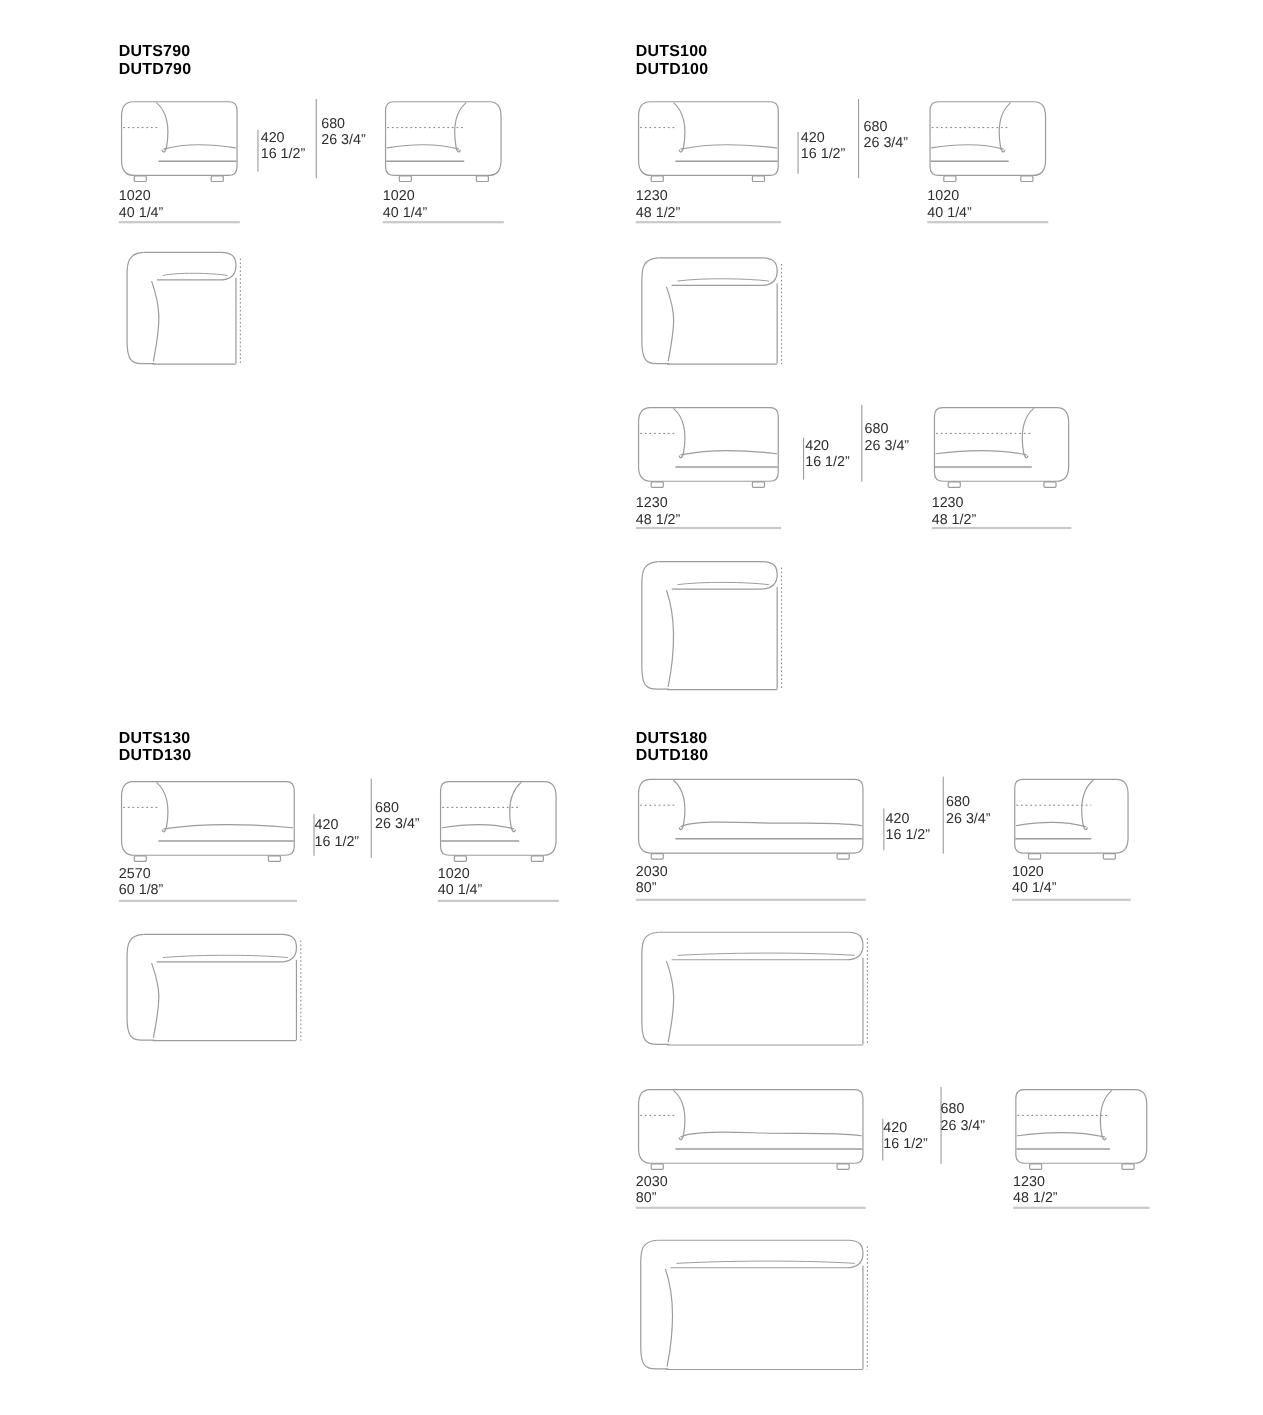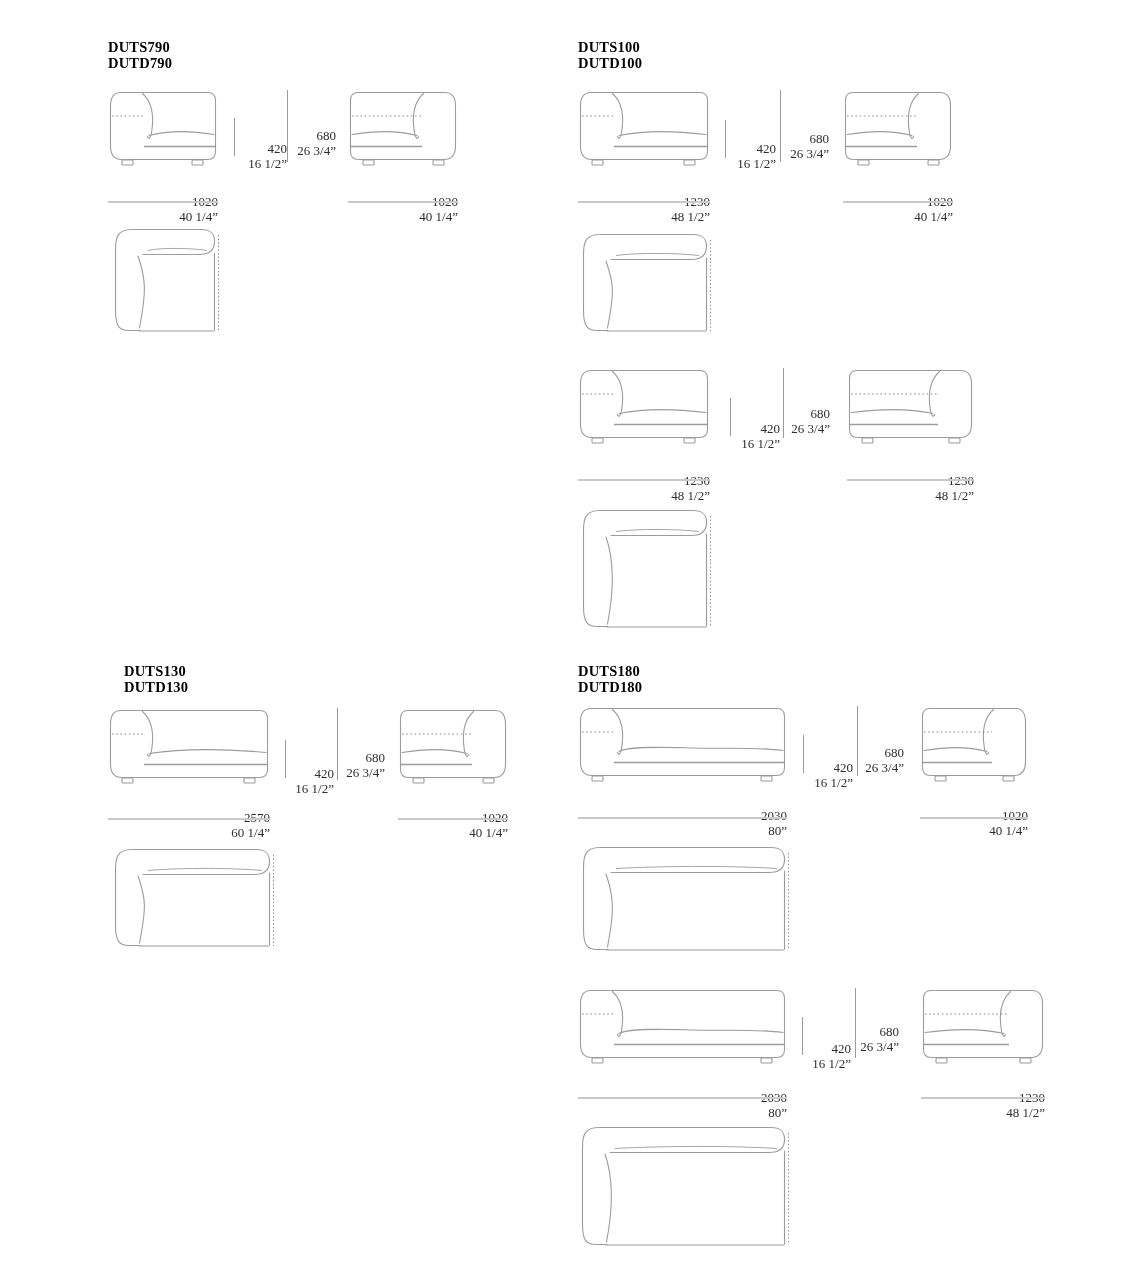--- a/index.html
+++ b/index.html
@@ -1,28 +1,28 @@
 <!DOCTYPE html>
 <html><head>
 <meta charset="utf-8">
 <style>
   * { margin:0; padding:0; box-sizing:border-box; }
   html,body { background:#ffffff; }
   .canvas {
     position:relative; width:1148px; height:1286px; background:var(--bg,#fff);
-    font-family:Liberation Serif, serif; overflow:hidden;
+    font-family:Liberation Sans, sans-serif; overflow:hidden;
   }
   .group { position:absolute; inset:0; pointer-events:none; }
   .title {
     position:absolute; font-size:14.5px; line-height:15.5px; font-weight:bold;
     color:var(--title,#000); letter-spacing:.2px; white-space:nowrap;
   }
   .wlab, .dimlab {
     position:absolute; font-size:13px; line-height:14.5px; color:var(--text,#2d2d2d);
-    text-align:right; white-space:nowrap;margin-top:24px;
+    text-align:left; white-space:nowrap;
   }
   .uline { position:absolute; height:0; border-top:2px solid var(--underline,#c9c9c9); }
   .vtick { position:absolute; width:0; border-left:1px solid var(--line,#9c9c9c); }
   .fig { position:absolute; }
   .fig svg { display:block; width:100%; height:100%; }
 </style>
 </head>
 <body>
 
 <div class="canvas" style="--bg: #ffffff; --line: #9c9c9c; --text: #2d2d2d; --title: #000000; --underline: #c9c9c9;">
@@ -218,41 +218,41 @@
     <path d="M 21 4.5 L 115 4.5 C 126 4.5 128.5 9.5 128.5 16.5 C 128.5 25 123.5 29.5 113 29.5 L 33 29.5" fill="none" stroke="#9c9c9c" stroke-width="1.1" stroke-linecap="round"></path>
     <path d="M 38 25.5 C 60.300000000000004 22.5 100.5 23 121 25.5" fill="none" stroke="#9c9c9c" stroke-width="0.9"></path>
     <path d="M 128.5 28 L 128.5 120" fill="none" stroke="#9c9c9c" stroke-width="1.1" stroke-linecap="round"></path>
     <path d="M 29 121 L 128 121" fill="none" stroke="#9c9c9c" stroke-width="1.1" stroke-linecap="round"></path>
     <path d="M 132.5 10 L 132.5 121" fill="none" stroke="#7d7d7d" stroke-width="0.9" stroke-dasharray="1.4 2.2"></path>
   </svg>
       </div>
   </section>
 
   <section class="group">
-    <div class="title" style="left:124px;top:664px">
+    <div class="title" style="left:108px;top:664px">
       <div>DUTS130</div>
       <div>DUTD130</div>
     </div>
 
     <div class="fig" style="left:108px;top:708px;width:162px;height:78px">
         <svg viewBox="0 0 162 78" xmlns="http://www.w3.org/2000/svg">
           <g>
     <path d="M 13 2.5 L 152 2.5 Q 159.5 2.5 159.5 10.5 L 159.5 61.5 Q 159.5 69.5 151.5 69.5 L 14 69.5 Q 2.5 69.5 2.5 56 L 2.5 16 Q 2.5 2.5 13 2.5 Z" fill="none" stroke="#9c9c9c" stroke-width="1.1" stroke-linecap="round"></path>
     <path d="M 34.5 3.5 C 43 11 46.5 25 43.5 43 C 42.5 48.5 40.5 49.5 39.5 46.5" fill="none" stroke="#9c9c9c" stroke-width="1.1" stroke-linecap="round"></path>
     <path d="M 41 45.5 C 76.8 40 113.92 40.5 158 44.5" fill="none" stroke="#9c9c9c" stroke-width="1.1" stroke-linecap="round"></path>
     <path d="M 36 56.5 L 159 56.5" fill="none" stroke="#9c9c9c" stroke-width="1.4"></path>
     <rect x="14" y="70" width="11" height="5" rx="1" fill="none" stroke="#9c9c9c" stroke-width="1.1" stroke-linecap="round"></rect>
     <rect x="136" y="70" width="11" height="5" rx="1" fill="none" stroke="#9c9c9c" stroke-width="1.1" stroke-linecap="round"></rect>
           </g>
           <path d="M 4 26 L 36 26" fill="none" stroke="#7d7d7d" stroke-width="0.9" stroke-dasharray="1.6 2.6"></path>
         </svg>
       </div>
     <div class="wlab" style="left:108px;top:787px;width:162px">
       <div>2570</div>
-      <div>60 1/4”</div>
+      <div>60 1/8”</div>
     </div>
     <div class="uline" style="left:108px;top:818px;width:162px"></div>
 
     <div class="vtick" style="left:285px;top:740px;height:38px"></div>
     <div class="dimlab" style="left:286px;top:743px;width:48px">
       <div>420</div>
       <div>16 1/2”</div>
     </div>
     <div class="vtick" style="left:337px;top:708px;height:72px"></div>
     <div class="dimlab" style="left:341px;top:727px;width:44px">

